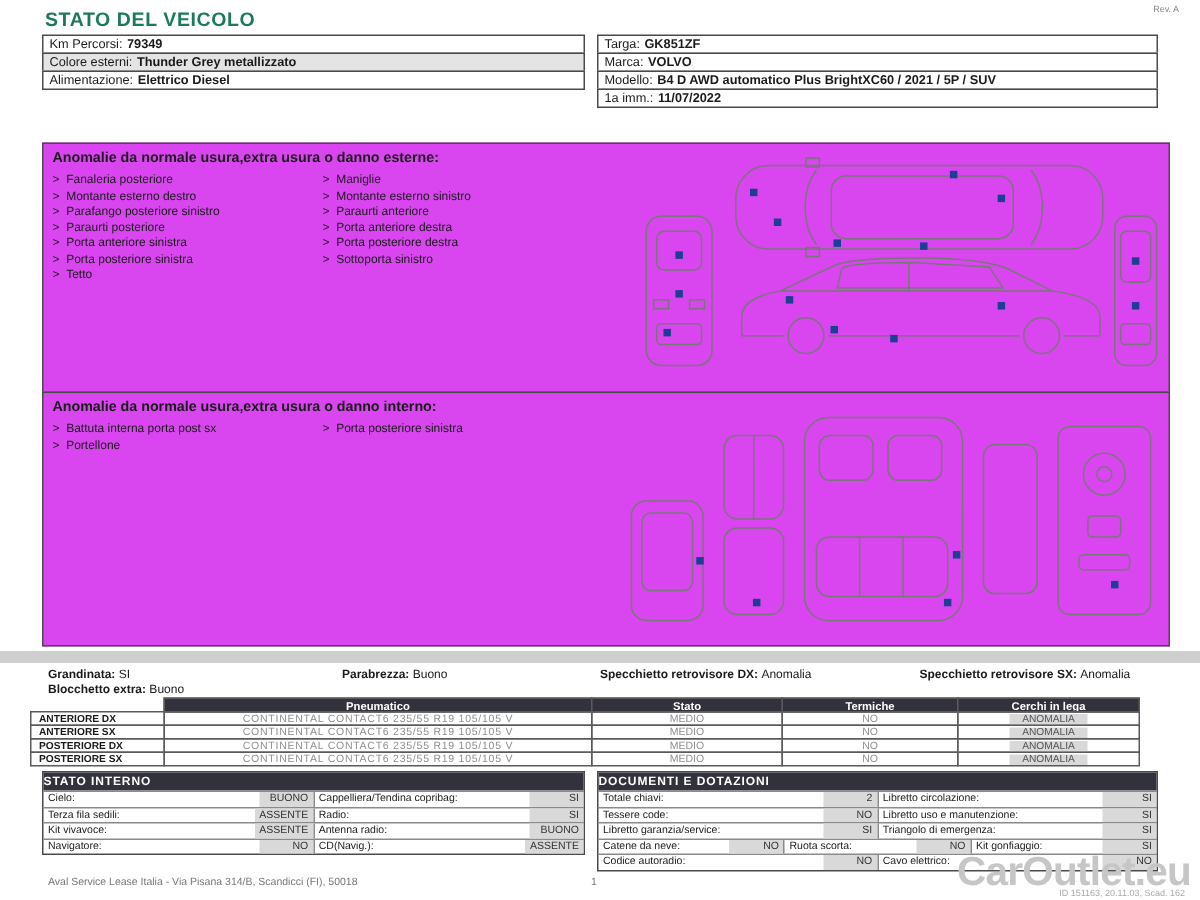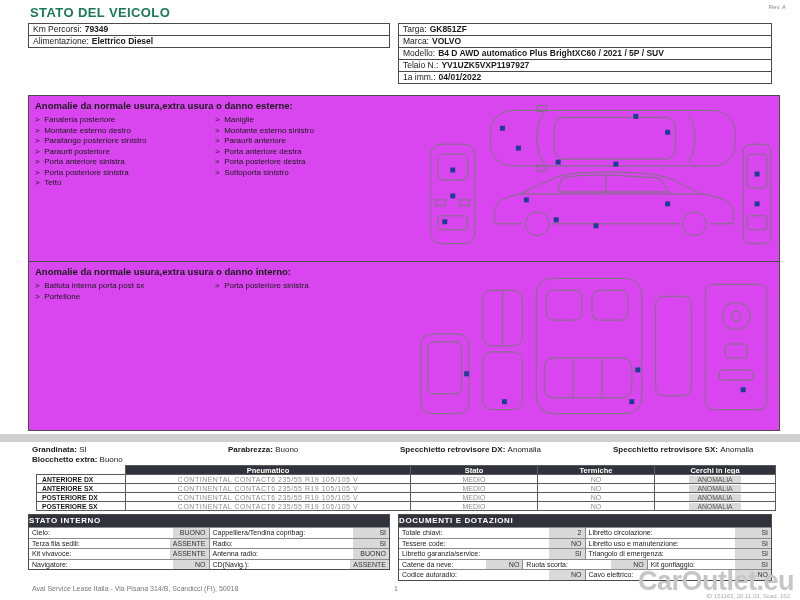--- a/index.html
+++ b/index.html
@@ -39,21 +39,21 @@
   .diagram g{stroke:#777;fill:none;stroke-width:1}
 
   #divider{left:0;top:434px;width:800px;height:8px;background:#cfcfcf}
 
   .cond-line{left:32px;display:flex;font-size:8px;line-height:9px;white-space:nowrap}
   #cond1{top:445px;width:740px}
   #cond2{top:455px}
   .cond-pair{display:inline-flex}
   .cond-lbl{font-weight:bold}
 
-  #tire-table{left:36px;top:465px;width:744px}
+  #tire-table{left:20px;top:465px;width:744px}
   .t-row{display:flex}
   .t-row + .t-row{margin-top:-1px}
   .t-cell{border:1px solid #5a5a5a;margin-left:-1px;text-align:center;font-size:7px;line-height:9px;padding:0 2px;height:10px;overflow:hidden;white-space:nowrap}
   .t-cell:first-child{margin-left:0}
   .t-head{background:var(--header-dark);color:#fff;font-weight:bold;font-size:7.5px}
   .t-empty{border-color:transparent;background:#fff}
   .t-pos{font-weight:bold;text-align:left;padding-left:5px;font-size:6.8px}
   .t-spec{color:#8f8f8f;letter-spacing:.5px}
   .t-val{color:#8f8f8f}
   .chip{background:var(--chip-gray);color:#555;padding:0 8px;display:inline-block;line-height:8px;font-size:6.8px}
@@ -77,45 +77,45 @@
 <body>
 
 <div class="abs title">STATO DEL VEICOLO</div>
 <div class="abs rev">Rev. A</div>
 
 <div class="abs" id="vehicle-left">
     <div class="info-row">
       <span class="lbl">Km Percorsi:</span>
       <span class="val">79349</span>
     </div>
+    <div class="info-row shaded">
+      <span class="lbl">Colore esterni:</span>
+      <span class="val">Thunder Grey metallizzato</span>
+    </div>
     <div class="info-row">
       <span class="lbl">Alimentazione:</span>
       <span class="val">Elettrico Diesel</span>
     </div>
   </div>
 <div class="abs" id="vehicle-right">
     <div class="info-row">
       <span class="lbl">Targa:</span>
       <span class="val">GK851ZF</span>
     </div>
     <div class="info-row">
       <span class="lbl">Marca:</span>
       <span class="val">VOLVO</span>
     </div>
     <div class="info-row">
       <span class="lbl">Modello:</span>
       <span class="val">B4 D AWD automatico Plus BrightXC60 / 2021 / 5P / SUV</span>
     </div>
     <div class="info-row">
-      <span class="lbl">Telaio N.:</span>
-      <span class="val">YV1UZK5VXP1197927</span>
-    </div>
-    <div class="info-row">
       <span class="lbl">1a imm.:</span>
-      <span class="val">04/01/2022</span>
+      <span class="val">11/07/2022</span>
     </div>
   </div>
 
 <div class="abs anom-box" id="ext-box">
   <div class="anom-title">Anomalie da normale usura,extra usura o danno esterne:</div>
   <div class="anom-cols">
     <div class="anom-col" id="ext-col1">
         <div class="anom-item">Fanaleria posteriore</div>
         <div class="anom-item">Montante esterno destro</div>
         <div class="anom-item">Parafango posteriore sinistro</div>

